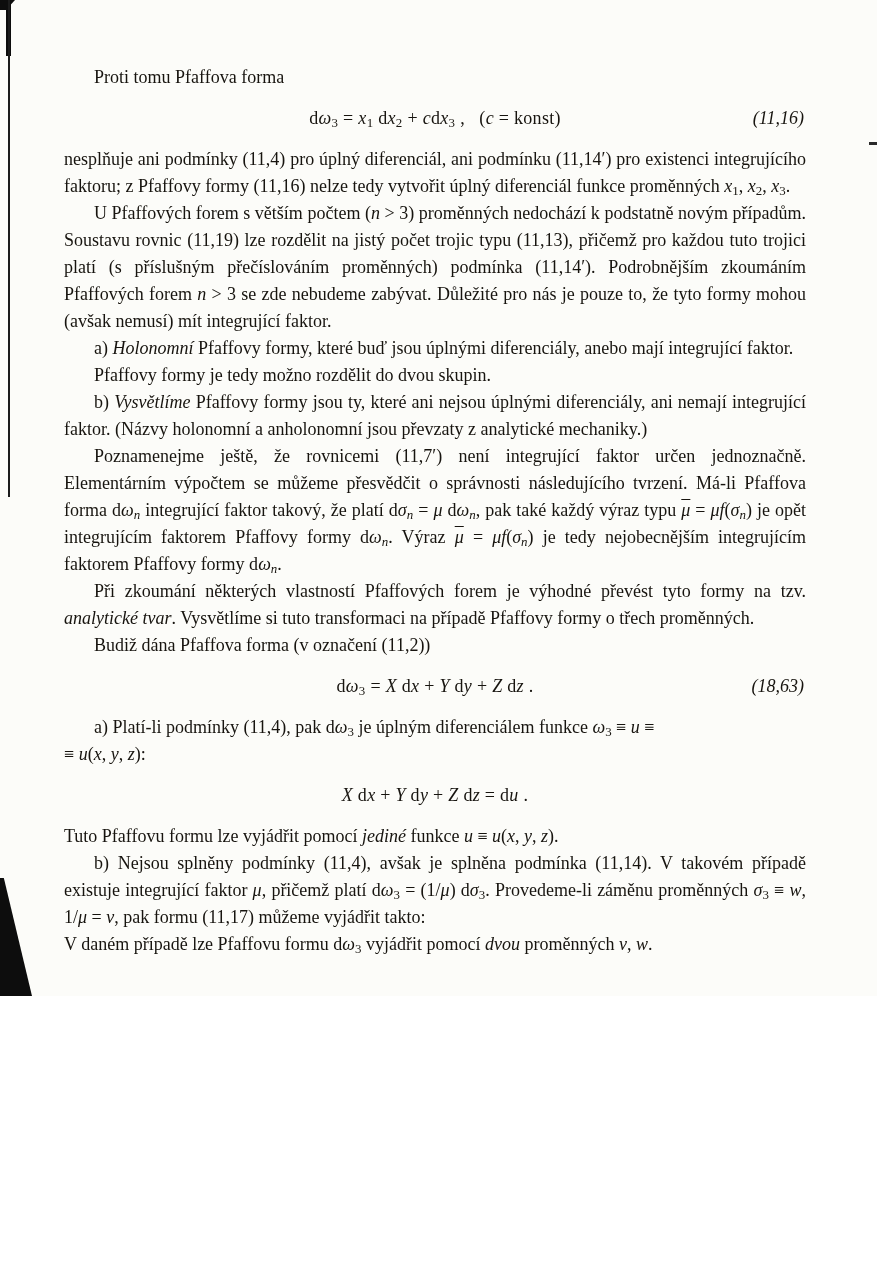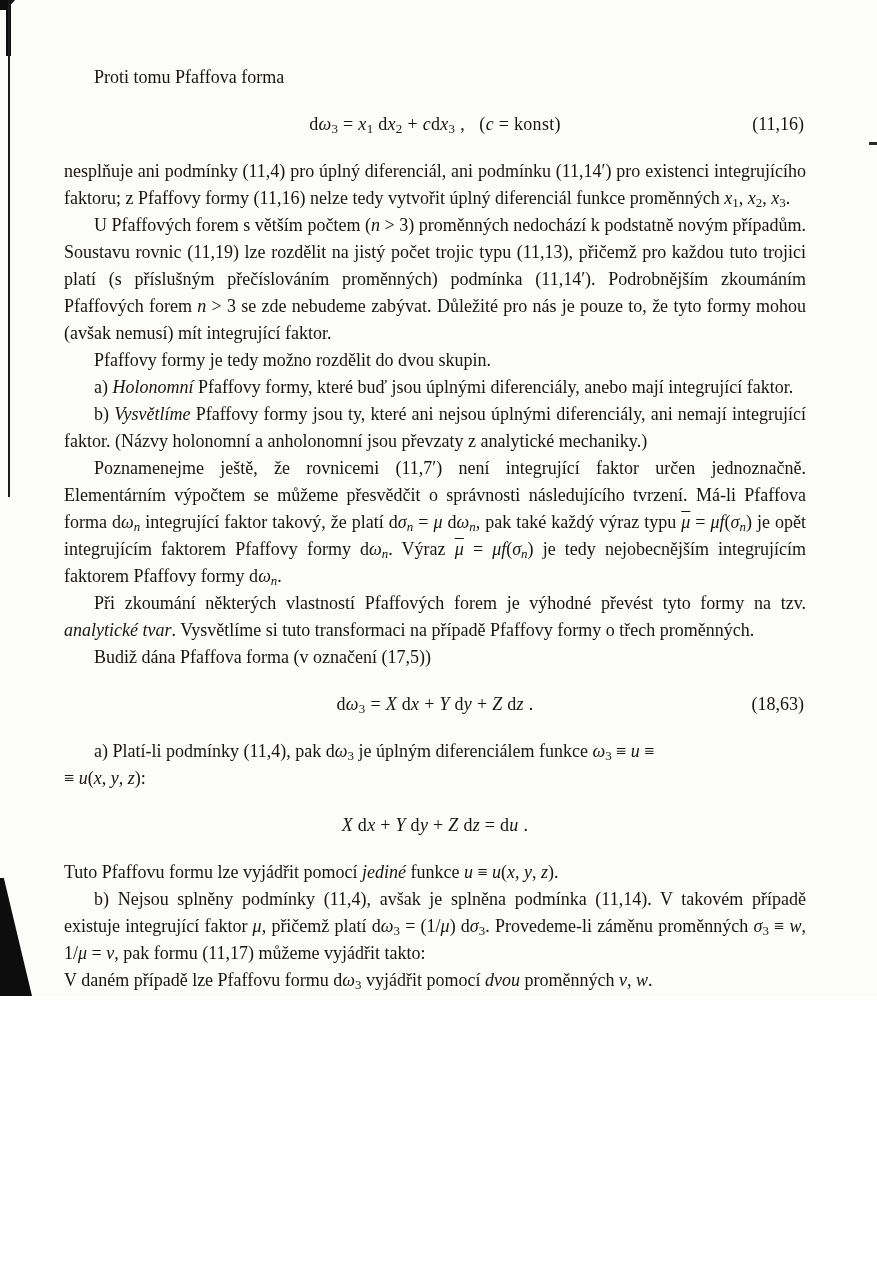--- a/index.html
+++ b/index.html
@@ -25,26 +25,26 @@
     font-size: 18px;
     line-height: 27px;
     text-align: justify;
   }
   .para { margin: 0; }
   .indent { text-indent: 30px; }
   sub { font-size: 0.72em; line-height: 0; vertical-align: -0.2em; }
   .bar { text-decoration: overline; }
   .eq-row {
     position: relative;
-    margin: 20px 0;
+    margin: 14px 0;
     text-align: center;
     text-indent: 0;
   }
   .eq-body { letter-spacing: 0.3px; }
-  .eq-tag { position: absolute; right: 2px; top: 0; }
+  .eq-tag { position: absolute; right: 2px; top: 0; font-style: italic; }
   .page-number {
     position: absolute;
     left: 20px;
     top: 1206px;
     font-size: 19px;
     font-weight: bold;
   }
   
   .artifact { position: absolute; background: #0d0d0d; }
   .corner-tl { left: 0; top: 0; width: 15px; height: 10px;
@@ -72,31 +72,31 @@
 
     <div class="eq-row">
       <span class="eq-body">d<i>ω</i><sub>3</sub> = <i>x</i><sub>1</sub> d<i>x</i><sub>2</sub> + <i>c</i>d<i>x</i><sub>3</sub> ,&nbsp;&nbsp; (<i>c</i> = konst)</span>
       <span class="eq-tag">(11,16)</span>
     </div>
 
     <p class="para">nesplňuje ani podmínky (11,4) pro úplný diferenciál, ani podmínku (11,14′) pro existenci integrujícího faktoru; z Pfaffovy formy (11,16) nelze tedy vytvořit úplný diferenciál funkce proměnných <i>x</i><sub>1</sub>, <i>x</i><sub>2</sub>, <i>x</i><sub>3</sub>.</p>
 
     <p class="para indent">U Pfaffových forem s větším počtem (<i>n</i> &gt; 3) proměnných nedochází k podstatně novým případům. Soustavu rovnic (11,19) lze rozdělit na jistý počet trojic typu (11,13), přičemž pro každou tuto trojici platí (s příslušným přečíslováním proměnných) podmínka (11,14′). Podrobnějším zkoumáním Pfaffových forem <i>n</i> &gt; 3 se zde nebudeme zabývat. Důležité pro nás je pouze to, že tyto formy mohou (avšak nemusí) mít integrující faktor.</p>
 
+    <p class="para indent">a) <i>Holonomní</i> Pfaffovy formy, které buď jsou úplnými diferenciály, anebo mají integrující faktor.</p>
+
     <p class="para indent">Pfaffovy formy je tedy možno rozdělit do dvou skupin.</p>
-
-    <p class="para indent">a) <i>Holonomní</i> Pfaffovy formy, které buď jsou úplnými diferenciály, anebo mají integrující faktor.</p>
 
     <p class="para indent">b) <i>Vysvětlíme</i> Pfaffovy formy jsou ty, které ani nejsou úplnými diferenciály, ani nemají integrující faktor. (Názvy holonomní a anholonomní jsou převzaty z analytické mechaniky.)</p>
 
     <p class="para indent">Poznamenejme ještě, že rovnicemi (11,7′) není integrující faktor určen jednoznačně. Elementárním výpočtem se můžeme přesvědčit o správnosti následujícího tvrzení. Má-li Pfaffova forma d<i>ω</i><sub><i>n</i></sub> integrující faktor takový, že platí d<i>σ</i><sub><i>n</i></sub> = <i>μ</i> d<i>ω</i><sub><i>n</i></sub>, pak také každý výraz typu <i class="bar">μ</i> = <i>μf</i>(<i>σ</i><sub><i>n</i></sub>) je opět integrujícím faktorem Pfaffovy formy d<i>ω</i><sub><i>n</i></sub>. Výraz <i class="bar">μ</i> = <i>μf</i>(<i>σ</i><sub><i>n</i></sub>) je tedy nejobecnějším integrujícím faktorem Pfaffovy formy d<i>ω</i><sub><i>n</i></sub>.</p>
 
     <p class="para indent">Při zkoumání některých vlastností Pfaffových forem je výhodné převést tyto formy na tzv. <i>analytické tvar</i>. Vysvětlíme si tuto transformaci na případě Pfaffovy formy o třech proměnných.</p>
 
-    <p class="para indent">Budiž dána Pfaffova forma (v označení (17,5))</p>
+    <p class="para indent">Budiž dána Pfaffova forma (v označení (11,2))</p>
 
     <div class="eq-row">
       <span class="eq-body">d<i>ω</i><sub>3</sub> = <i>X</i> d<i>x</i> + <i>Y</i> d<i>y</i> + <i>Z</i> d<i>z</i> .</span>
       <span class="eq-tag">(18,63)</span>
     </div>
 
 
     <p class="para indent">a) Platí-li podmínky (11,4), pak d<i>ω</i><sub>3</sub> je úplným diferenciálem funkce <i>ω</i><sub>3</sub> ≡ <i>u</i> ≡<br>≡ <i>u</i>(<i>x</i>, <i>y</i>, <i>z</i>):</p>
 
     <div class="eq-row">

